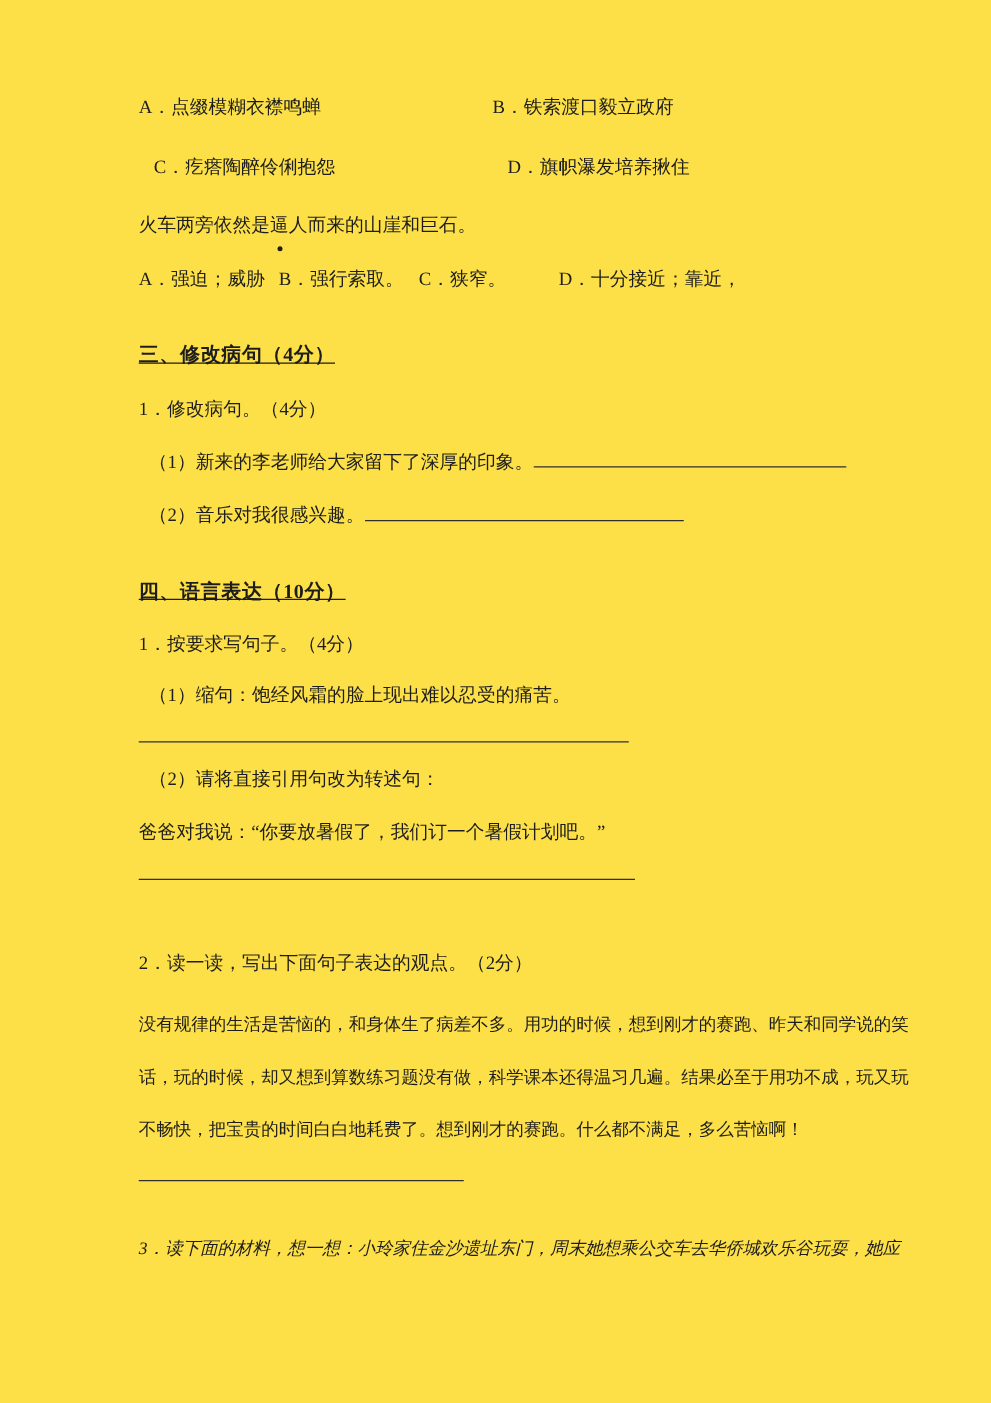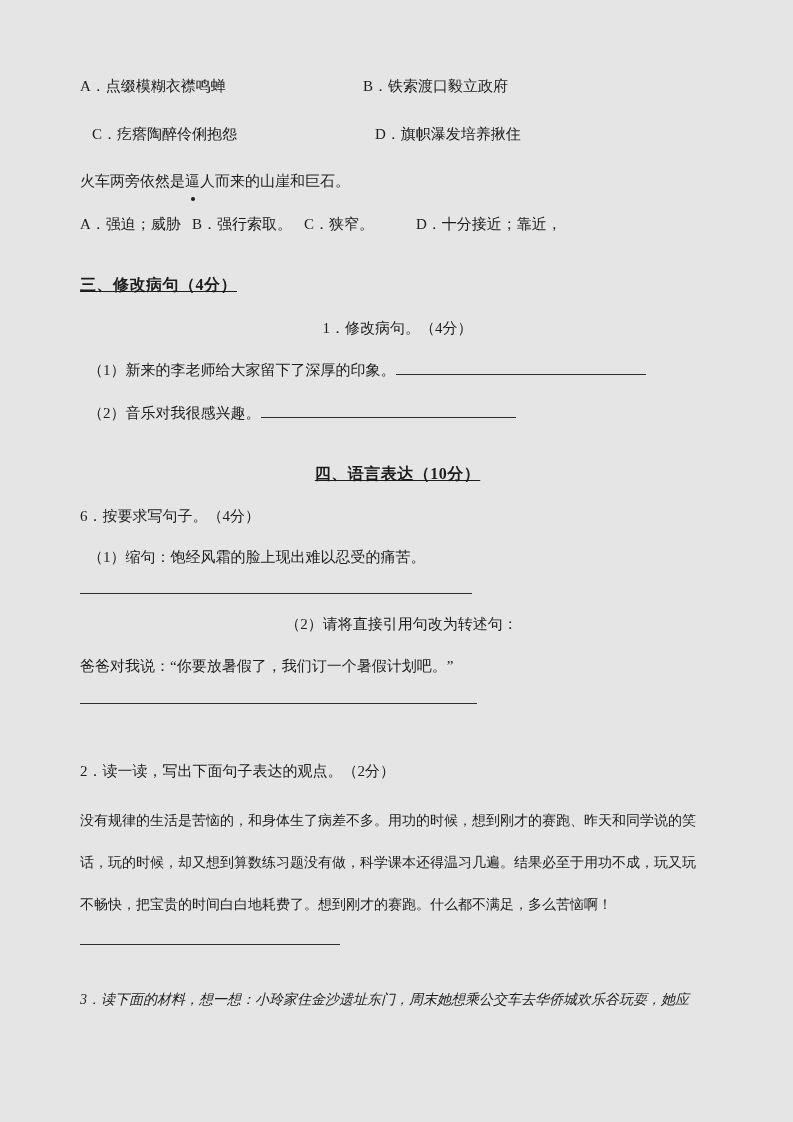--- a/index.html
+++ b/index.html
@@ -1,41 +1,41 @@
 <!DOCTYPE html>
 <html><head>
 <meta charset="utf-8">
 <style>
   * { margin:0; padding:0; box-sizing:border-box; }
   html,body { background:#ffffff; }
   .page {
     position:relative;
     width:793px; height:1122px;
-    background:#e5e5e5;
+    background:#fde047;
     color:#1d1d1d;
     font-family:"Liberation Serif", serif;
     font-size:15px;
     line-height:28px;
-    padding:72px 78px 0 80px;
+    padding:72px 78px 0 111px;
     overflow:hidden;
   }
   .tline { white-space:nowrap; }
   .row2 { display:flex; }
   .row2 .c1 { width:283px; flex:none; }
   .row2 .c2 { flex:1; }
   .row4 { display:flex; }
   .row4 .o1, .row4 .o2, .row4 .o3 { width:112px; flex:none; white-space:nowrap; }
   .row4 .o4 { flex:1; white-space:nowrap; }
   .heading { font-weight:bold; font-size:16px; letter-spacing:0.5px;text-decoration:underline; }
   .mb-a { margin-bottom:20px; }
   .mb-b { margin-bottom:19px;margin-left:12px; }
   .mb-c { margin-bottom:10px; }
   .mb-d { margin-bottom:15px; }
   .mb-e { margin-bottom:33px; }
-  .mb-f { margin-bottom:14px;text-align:center; }
+  .mb-f { margin-bottom:14px; }
   .mb-g { margin-bottom:13px; }
   .mb-h { margin-bottom:15px; }
   .indent1 { padding-left:8px; }
   .em-char { position:relative; display:inline-block; }
   .em-dot { position:absolute; left:50%; bottom:-6px; transform:translateX(-50%);
             width:4px; height:4px; border-radius:50%; background:#1d1d1d; }
   .blank-inline { display:inline-block; border-bottom:1.5px solid #2e2e2e; height:0.95em; }
   .bw1 { width:250px; } .bw2 { width:255px; }
   .blank-block { border-bottom:1.5px solid #2e2e2e; height:1px; }
   .u1 { width:392px; margin-top:22px; margin-bottom:16px; }
@@ -71,21 +71,21 @@
   <div class="heading tline mb-d">三、修改病句（4分）</div>
   <div class="tline mb-f">1．修改病句。（4分）</div>
   <div class="tline indent1 mb-h">
     <span>（1）新来的李老师给大家留下了深厚的印象。</span><span class="blank-inline bw1"></span>
   </div>
   <div class="tline indent1 mb-e">
     <span>（2）音乐对我很感兴趣。</span><span class="blank-inline bw2"></span>
   </div>
 
   <div class="heading tline mb-f">四、语言表达（10分）</div>
-  <div class="tline mb-g">6．按要求写句子。（4分）</div>
+  <div class="tline mb-g">1．按要求写句子。（4分）</div>
   <div class="tline indent1">（1）缩句：饱经风霜的脸上现出难以忍受的痛苦。</div>
   <div class="blank-block u1"></div>
   <div class="tline indent1 mb-f">（2）请将直接引用句改为转述句：</div>
   <div class="tline">爸爸对我说：“你要放暑假了，我们订一个暑假计划吧。”</div>
   <div class="blank-block u2"></div>
 
   <div class="tline mb-h">2．读一读，写出下面句子表达的观点。（2分）</div>
   <div>
     <div class="para-line">没有规律的生活是苦恼的，和身体生了病差不多。用功的时候，想到刚才的赛跑、昨天和同学说的笑</div>
     <div class="para-line">话，玩的时候，却又想到算数练习题没有做，科学课本还得温习几遍。结果必至于用功不成，玩又玩</div>

